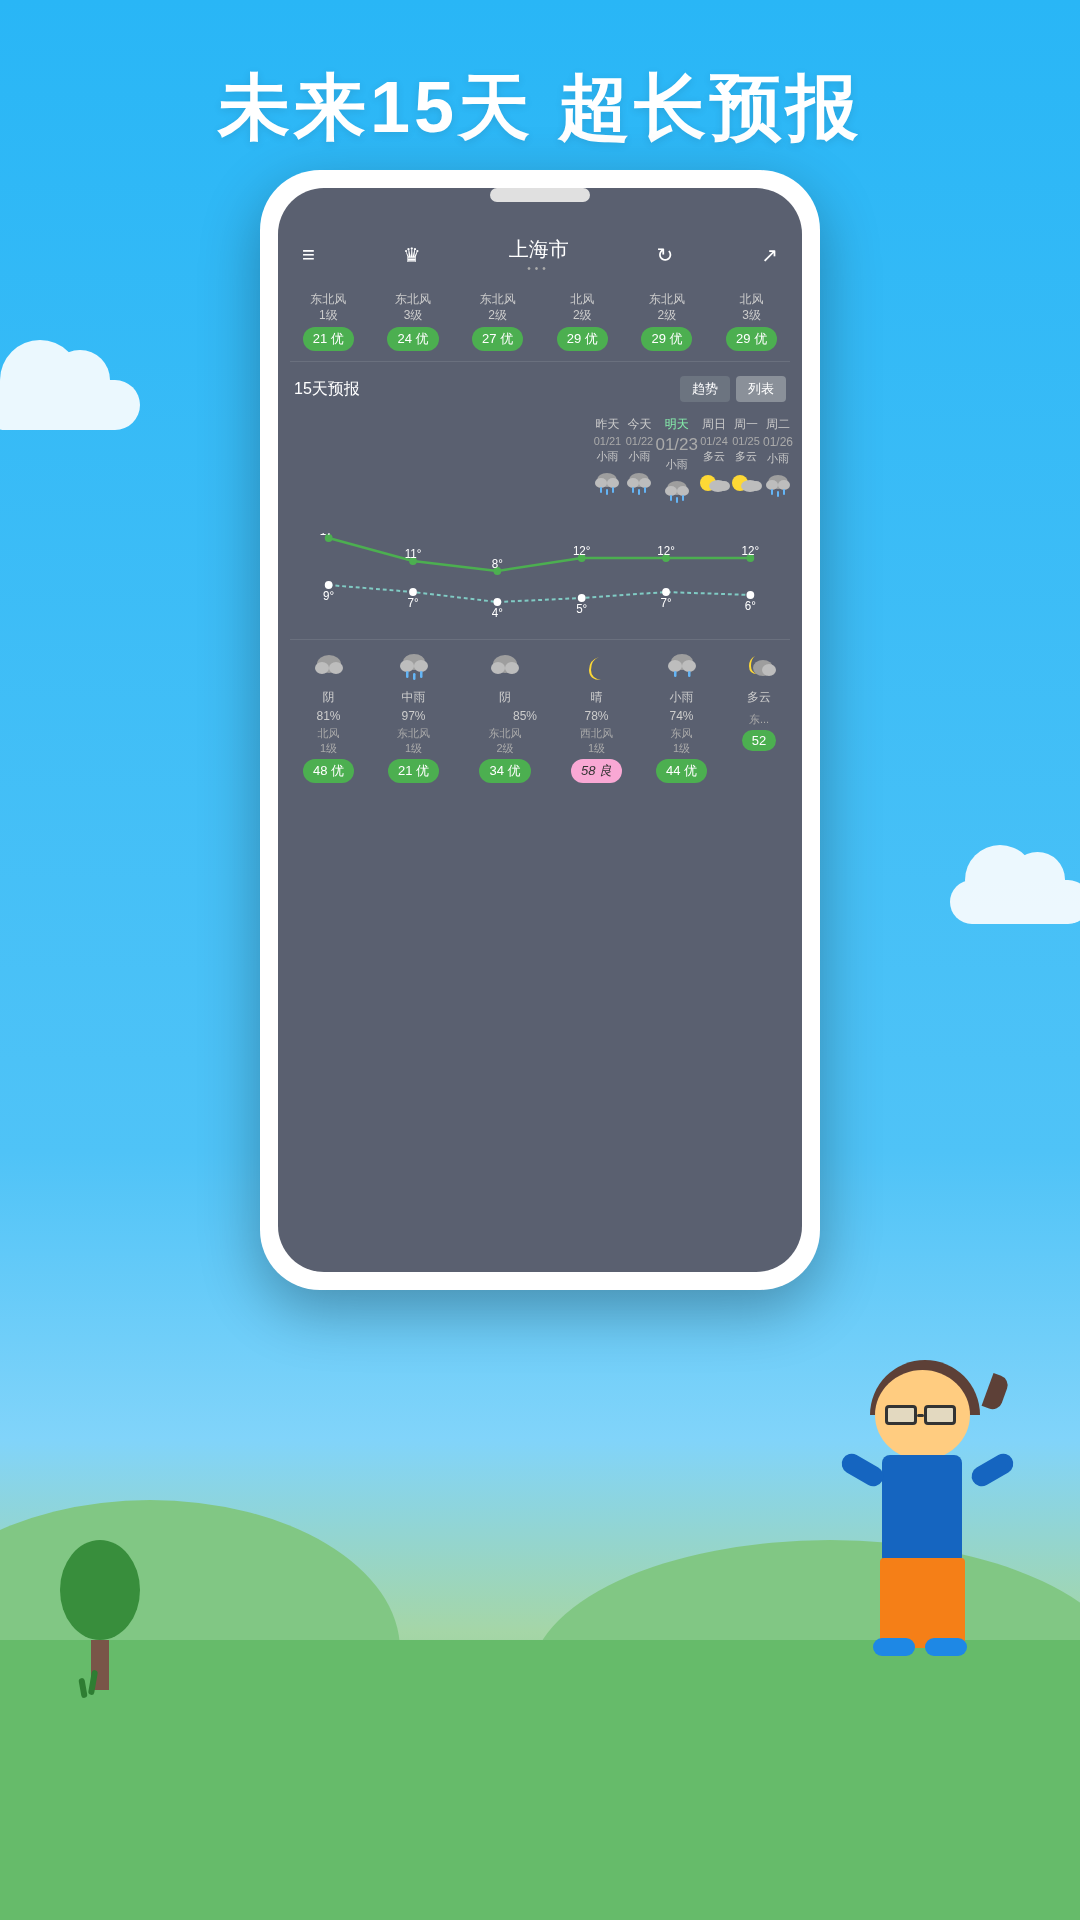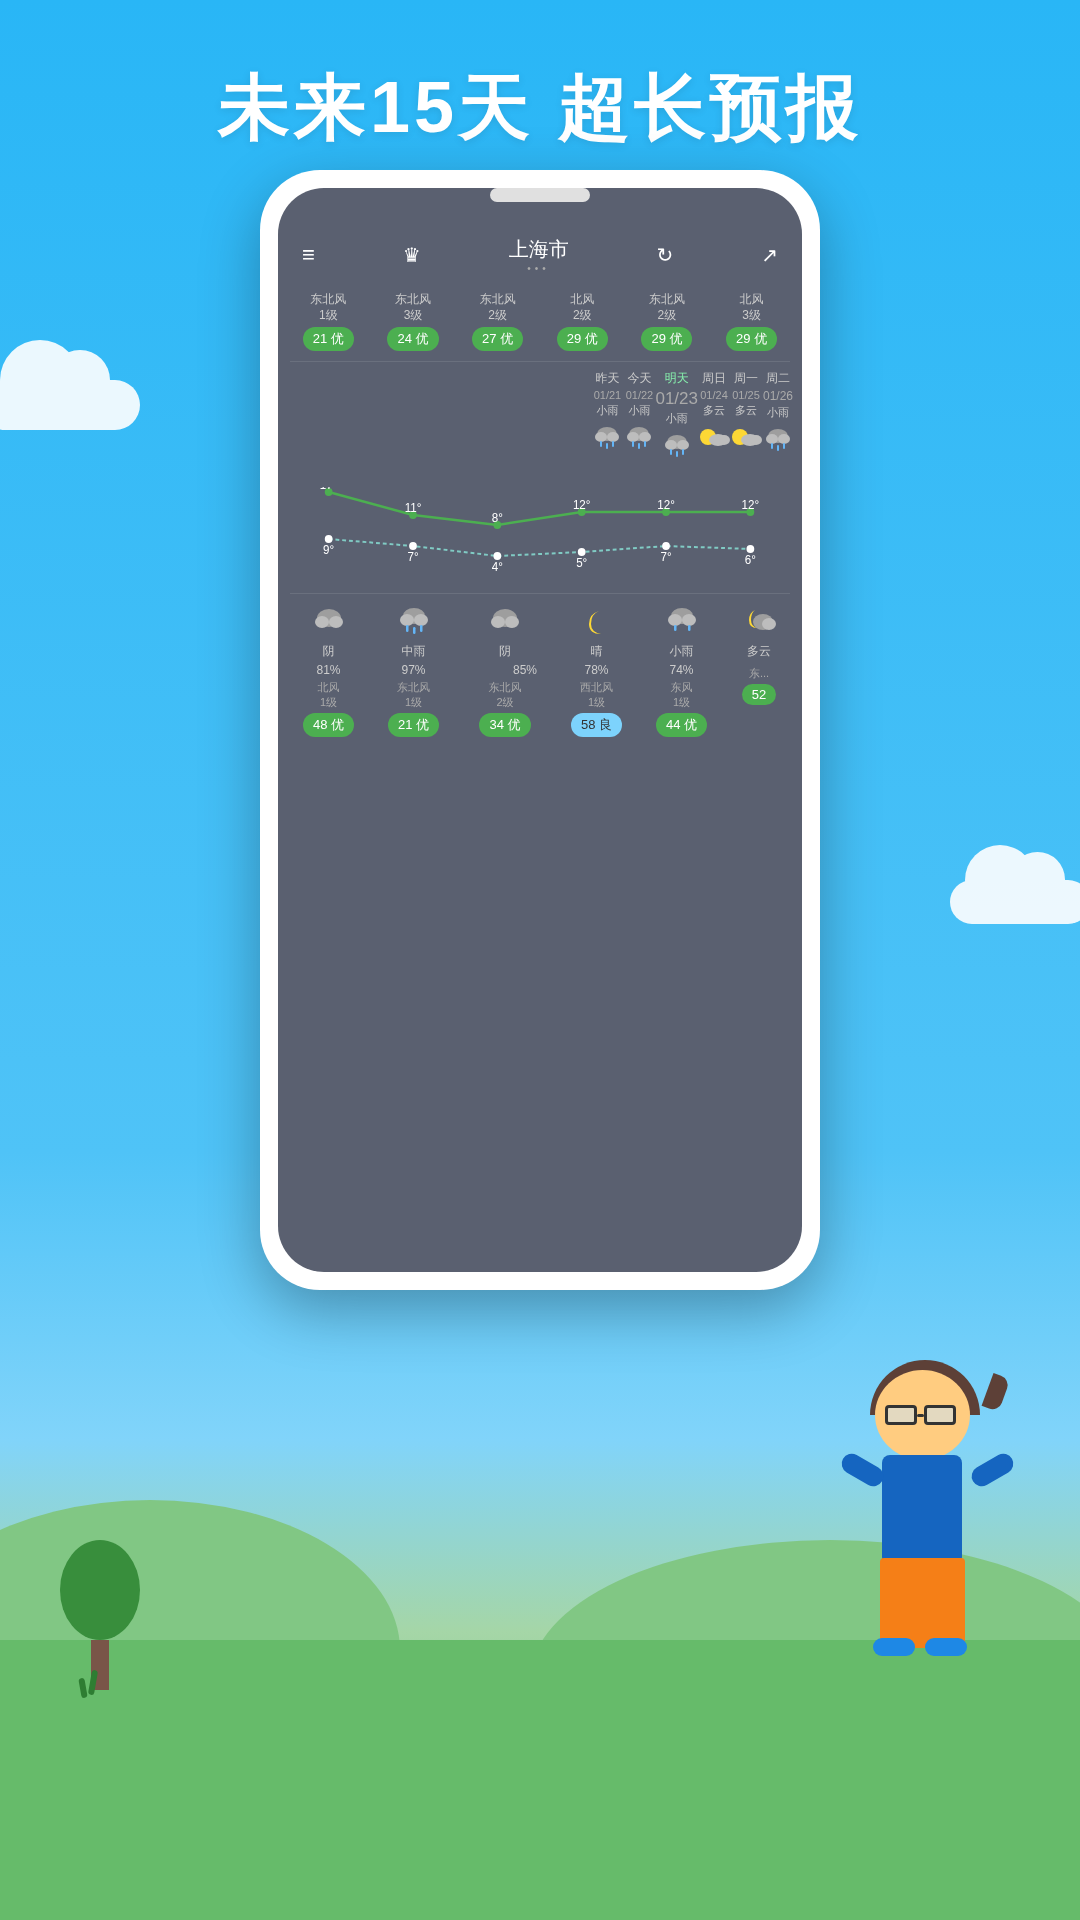--- a/index.html
+++ b/index.html
@@ -194,22 +194,23 @@
     .aqi-wind { font-size: 12px; line-height: 1.3; }
     .aqi-badge {
       background: #4caf50;
       color: white;
       border-radius: 20px;
       padding: 3px 10px;
       font-size: 13px;
       font-weight: 500;
     }
     .aqi-badge.yellow {
-      background: #7dd3fc;
+      background: #f9a8d4;
       color: #333;
+      font-style: italic;
     }
 
     
     .divider {
       height: 1px;
       background: rgba(255,255,255,0.1);
       margin: 4px 12px;
     }
 
     
@@ -326,20 +327,27 @@
           <div class="aqi-badge">29 优</div>
         </div>
         <div class="aqi-col">
           <div class="aqi-wind" style="color:#ccc;font-size:12px;text-align:center;">北风<br>3级</div>
           <div class="aqi-badge">29 优</div>
         </div>
       </div>
 
       <div class="divider"></div>
 
+      <div class="forecast-header">
+        <span style="color:white;font-size:16px;font-weight:500;">15天预报</span>
+        <div class="forecast-tabs">
+          <div class="forecast-tab">趋势</div>
+          <div class="forecast-tab active">列表</div>
+        </div>
+      </div>
 
       <div class="days-row">
         <div class="day-col">
           <div class="day-name" style="color:#ccc;font-size:12px;">昨天</div>
           <div class="day-date" style="color:#aaa;font-size:11px;">01/21</div>
           <div class="day-weather-text" style="color:#ccc;font-size:11px;">小雨</div>
           <div class="weather-icon">
             
             <svg width="32" height="28" viewBox="0 0 32 28">
               <ellipse cx="16" cy="10" rx="10" ry="7" fill="#9e9e9e"></ellipse>

